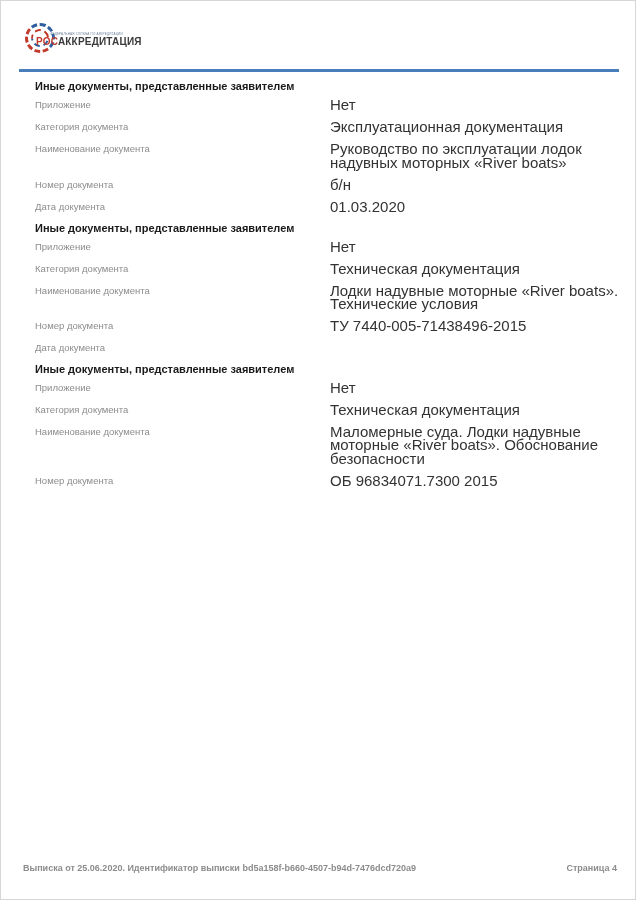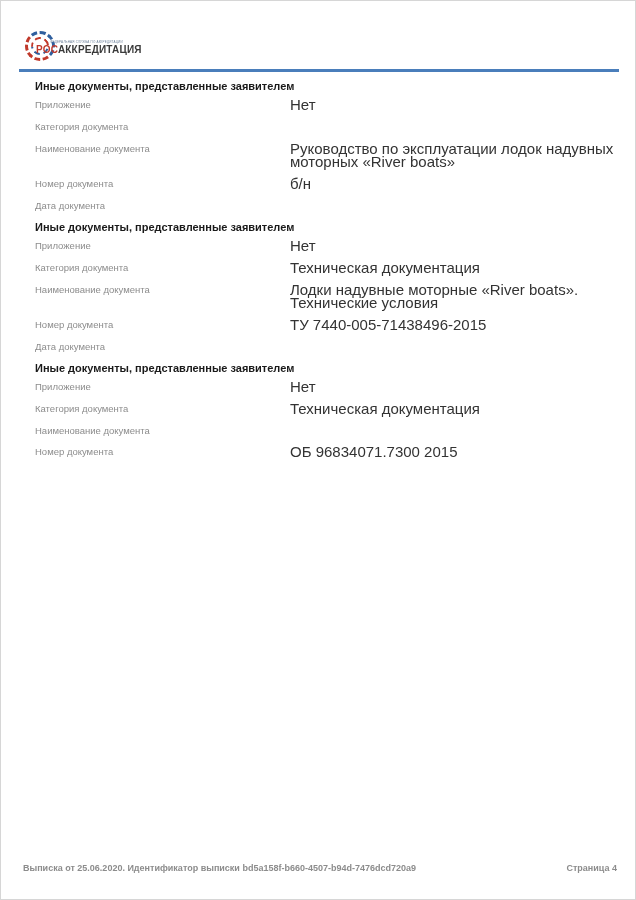--- a/index.html
+++ b/index.html
@@ -7,21 +7,21 @@
     position: relative;
     width: 634px;
     height: 898px;
     border: 1px solid #d6d6d6;
     background: #ffffff;
     font-family: "Liberation Sans", "DejaVu Sans", sans-serif;
     overflow: hidden;
   }
 
   
-  .header { position: absolute; top: 8px; left: 0; right: 0; height: 68px; }
+  .header { position: absolute; top: 0; left: 0; right: 0; height: 68px; }
   .logo { position: absolute; left: 22px; top: 21px; width: 110px; height: 42px; }
   .emblem-outer {
     position: absolute; left: 2px; top: 1px;
     width: 30px; height: 30px; border-radius: 50%;
     border: 3px dashed;
     border-color: #2f5f9e #2f5f9e #c0392b #c0392b;
     box-sizing: border-box;
   }
   .emblem-inner {
     position: absolute; left: 8px; top: 7px;
@@ -52,21 +52,21 @@
     background: #4a7ebb;
   }
 
   
   .main { position: absolute; left: 34px; top: 79px; width: 596px; }
   .section { margin: 0 0 2px 0; }
   .section-title {
     margin: 0 0 6px 0;
     font-size: 11px; font-weight: 700; color: #1a1a1a;
   }
-  .row { display: flex; align-items: flex-start; margin-bottom: 8.5px; }
+  .row { display: flex; align-items: flex-start; margin-bottom: 8.5px; gap: 40px; }
   .row-label {
     flex: 0 0 255px;
     font-size: 9.5px; line-height: 13px; color: #8c8c8c;
   }
   .row-value {
     flex: 1 1 auto;
     font-size: 15px; line-height: 13.5px; color: #333333;
   }
 
   
@@ -94,31 +94,33 @@
 
   <div class="main" id="sections">
       <section class="section">
         <h2 class="section-title">Иные документы, представленные заявителем</h2>
         <div class="row">
           <div class="row-label">Приложение</div>
           <div class="row-value">Нет</div>
         </div>
         <div class="row">
           <div class="row-label">Категория документа</div>
+          <div class="row-value">Эксплуатационная документация</div>
         </div>
         <div class="row">
           <div class="row-label">Наименование документа</div>
           <div class="row-value">Руководство по эксплуатации лодок надувных моторных «River boats»</div>
         </div>
         <div class="row">
           <div class="row-label">Номер документа</div>
           <div class="row-value">б/н</div>
         </div>
         <div class="row">
           <div class="row-label">Дата документа</div>
+          <div class="row-value">01.03.2020</div>
         </div>
       </section>
       <section class="section">
         <h2 class="section-title">Иные документы, представленные заявителем</h2>
         <div class="row">
           <div class="row-label">Приложение</div>
           <div class="row-value">Нет</div>
         </div>
         <div class="row">
           <div class="row-label">Категория документа</div>
@@ -141,20 +143,21 @@
         <div class="row">
           <div class="row-label">Приложение</div>
           <div class="row-value">Нет</div>
         </div>
         <div class="row">
           <div class="row-label">Категория документа</div>
           <div class="row-value">Техническая документация</div>
         </div>
         <div class="row">
           <div class="row-label">Наименование документа</div>
+          <div class="row-value">Маломерные суда. Лодки надувные моторные «River boats». Обоснование безопасности</div>
         </div>
         <div class="row">
           <div class="row-label">Номер документа</div>
           <div class="row-value">ОБ 96834071.7300 2015</div>
         </div>
       </section>
     </div>
 
   <div class="footer">
     <span>Выписка от 25.06.2020. Идентификатор выписки bd5a158f-b660-4507-b94d-7476dcd720a9</span>

